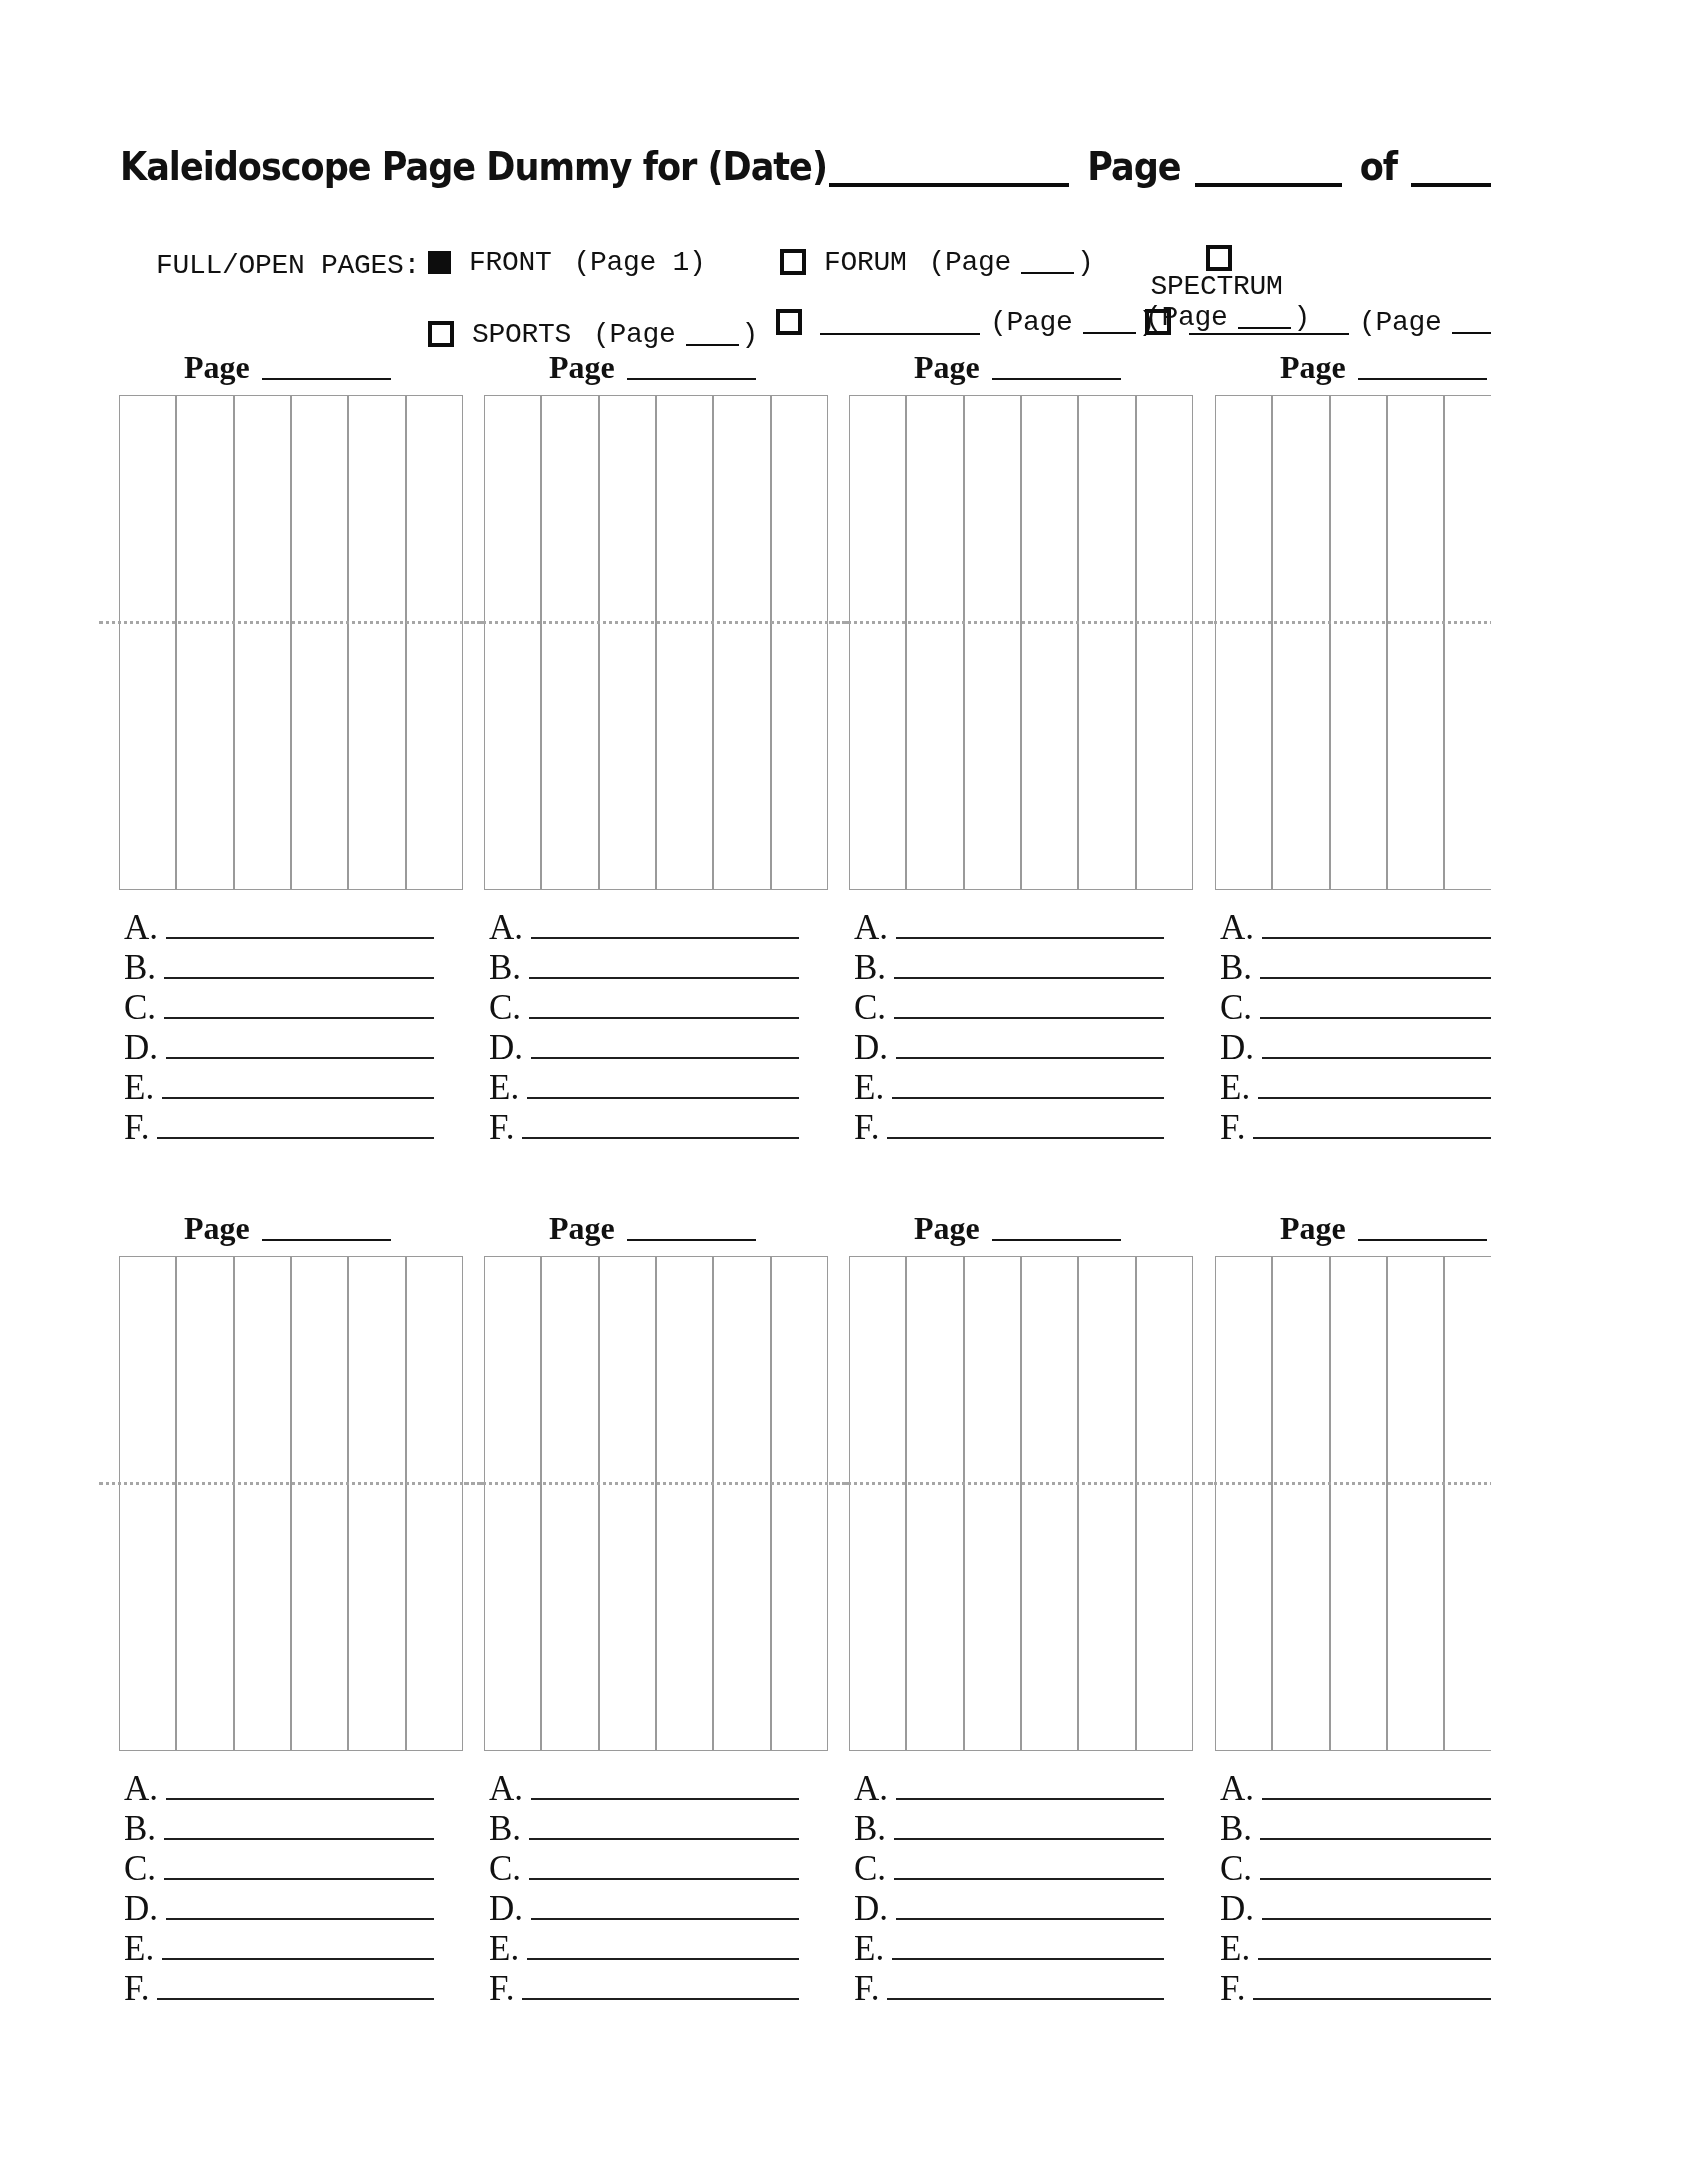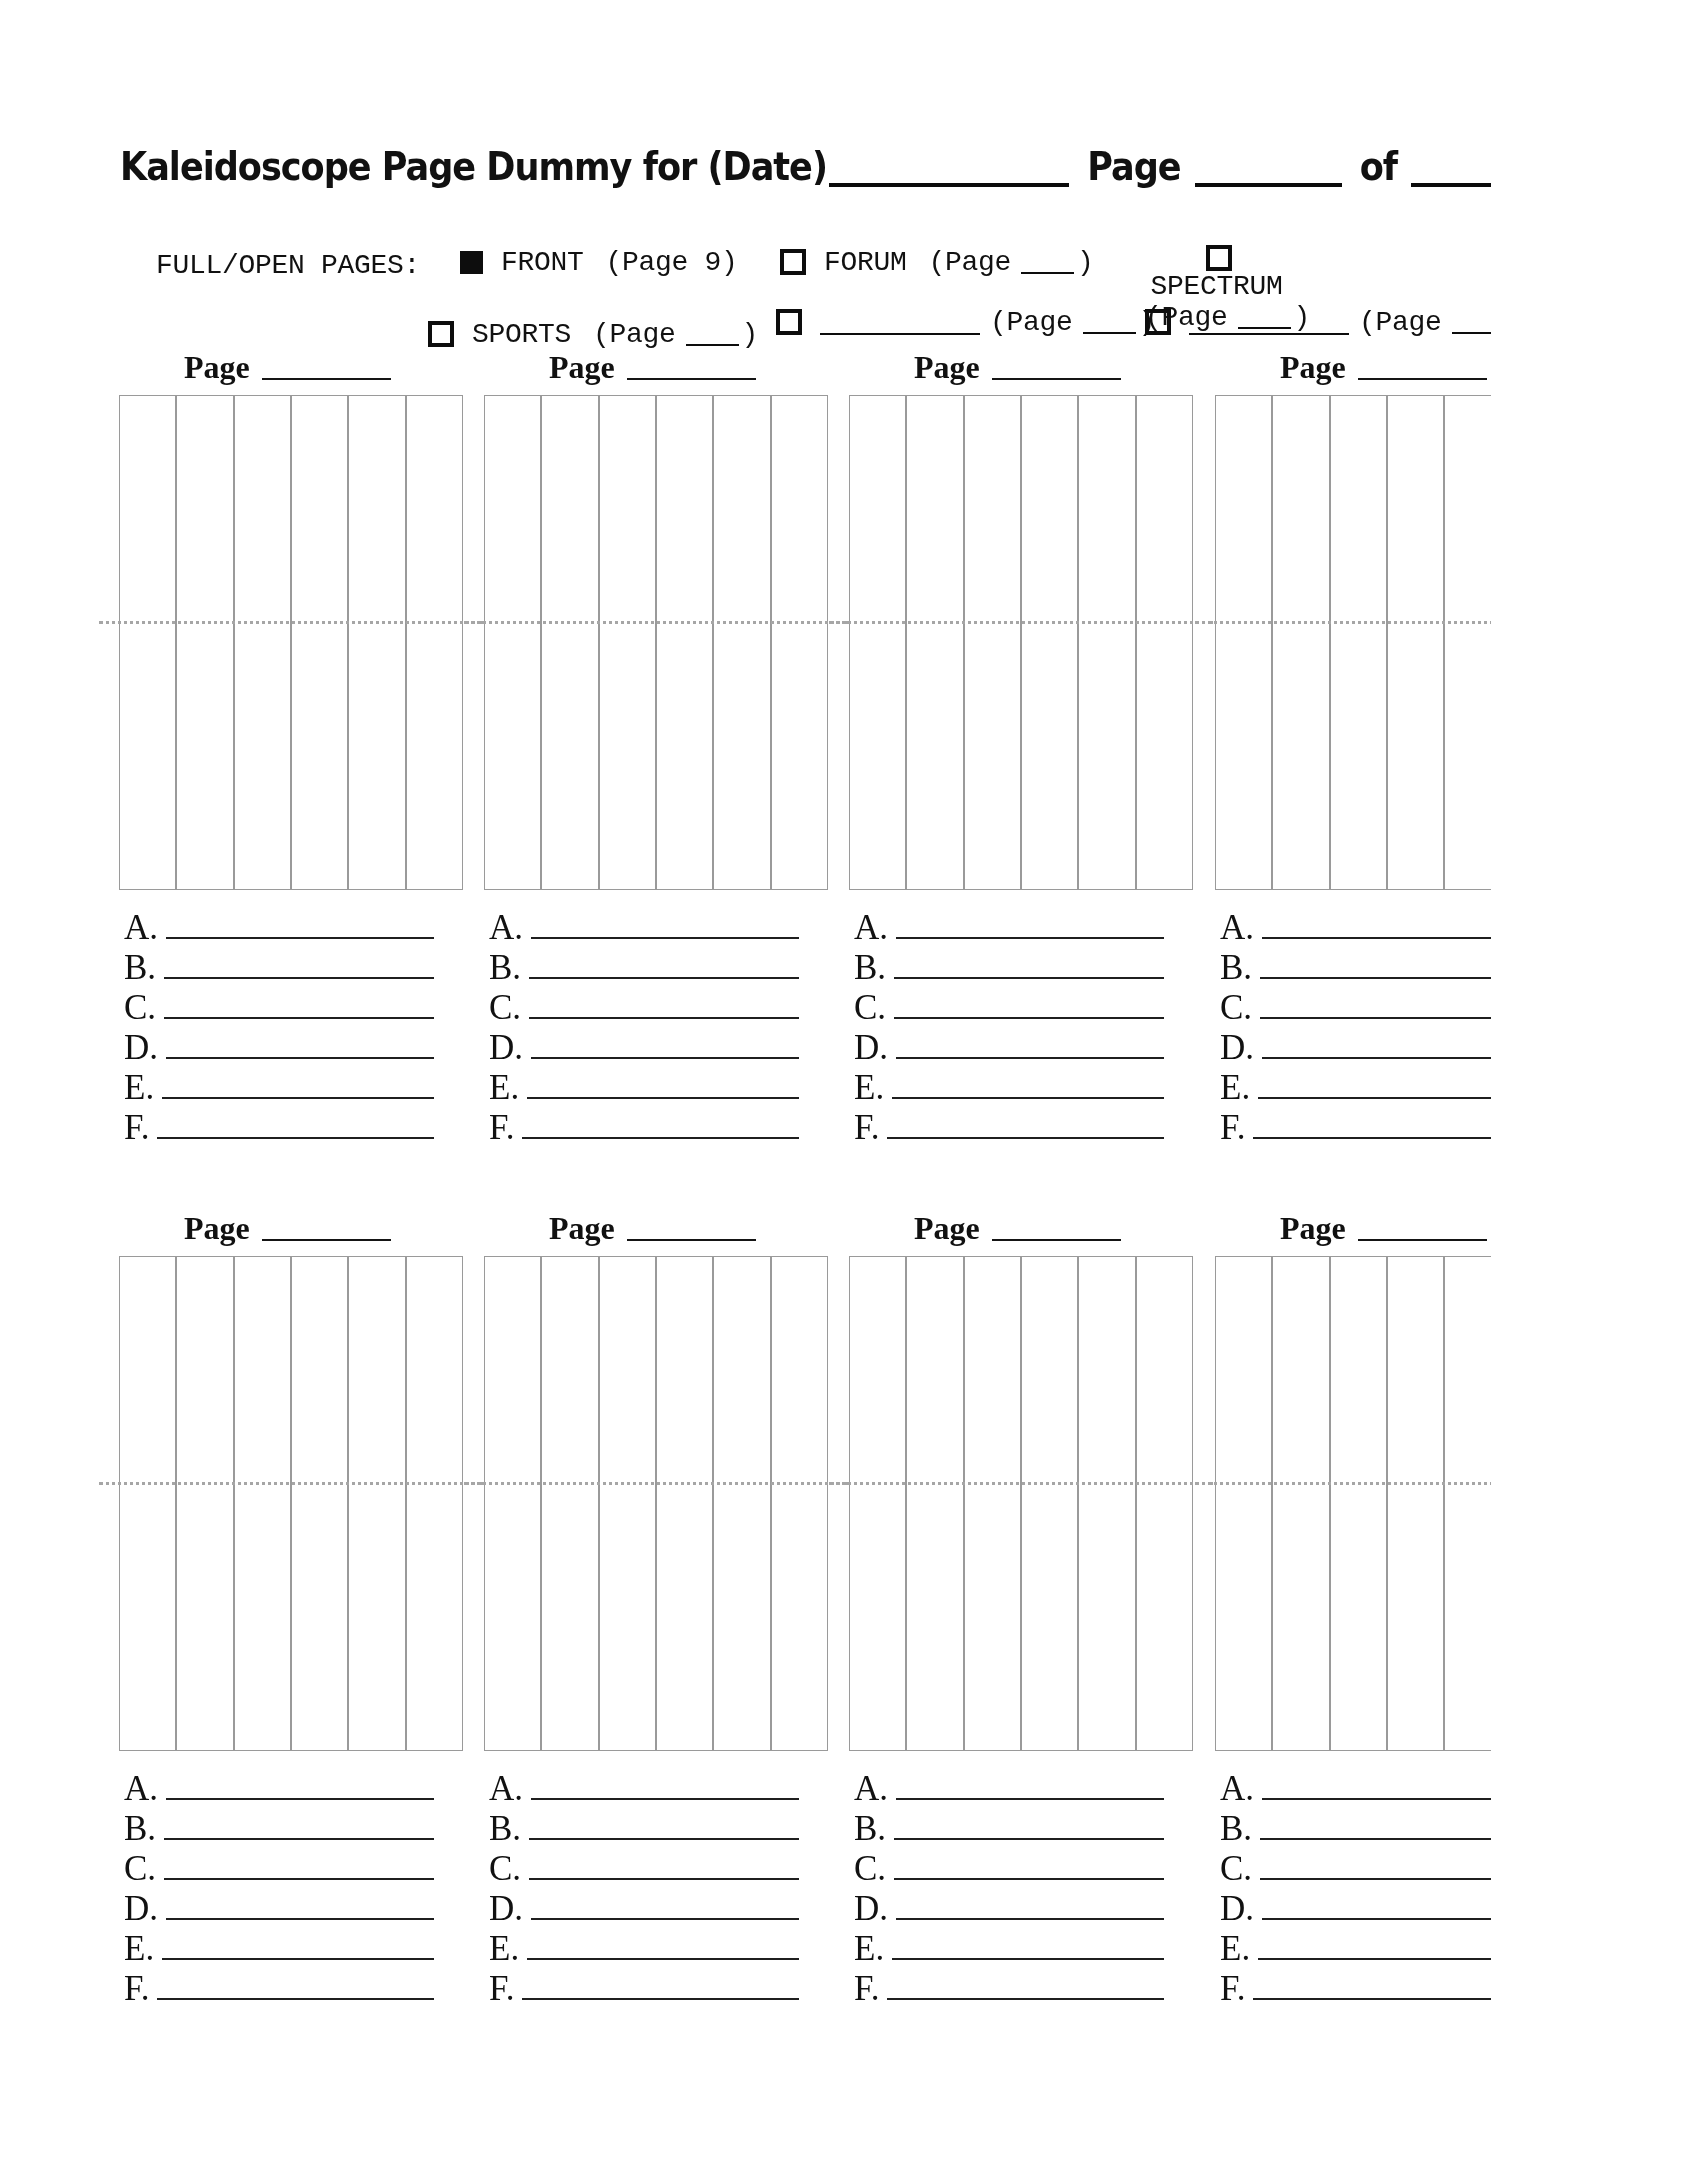--- a/index.html
+++ b/index.html
@@ -57,21 +57,21 @@
     top: 250px;
     white-space: nowrap;
   }
   .cb-group {
     position: absolute;
     height: 34px;
     display: flex;
     align-items: center;
     white-space: nowrap;
   }
-  .g1 { left: 428px; top: 245px; margin-left: 32px; }
+  .g1 { left: 428px; top: 245px; }
   .g2 { left: 780px; top: 245px; justify-content: space-between; }
   .g3 { left: 1145px; top: 245px; flex-direction: column; }
   .g4 { left: 428px; top: 317px; align-items: center; }
   .g5 { left: 776px; top: 305px; }
   .g6 { left: 1145px; top: 305px; }
   .cb-box {
     width: 26px;
     height: 26px;
     border: 4px solid #0d0d0d;
     box-sizing: border-box;
@@ -184,21 +184,21 @@
     <span class="t-gap-l t-gap-r">of</span>
     <span class="tb tb-of"></span>
   </header>
 
   <section>
     <div class="fop-label cb-text">FULL/OPEN PAGES:</div>
 
     <div class="cb-group cb-text g1">
       <span class="cb-box filled"></span>
       <span class="cb-name">FRONT</span>
-      <span>(Page 9)</span>
+      <span>(Page 1)</span>
     </div>
 
     <div class="cb-group cb-text g2">
       <span class="cb-box"></span>
       <span class="cb-name">FORUM</span>
       <span class="cb-note">
         <span>(Page</span>
         <span class="page-blank"></span>
         <span>)</span>
       </span>

